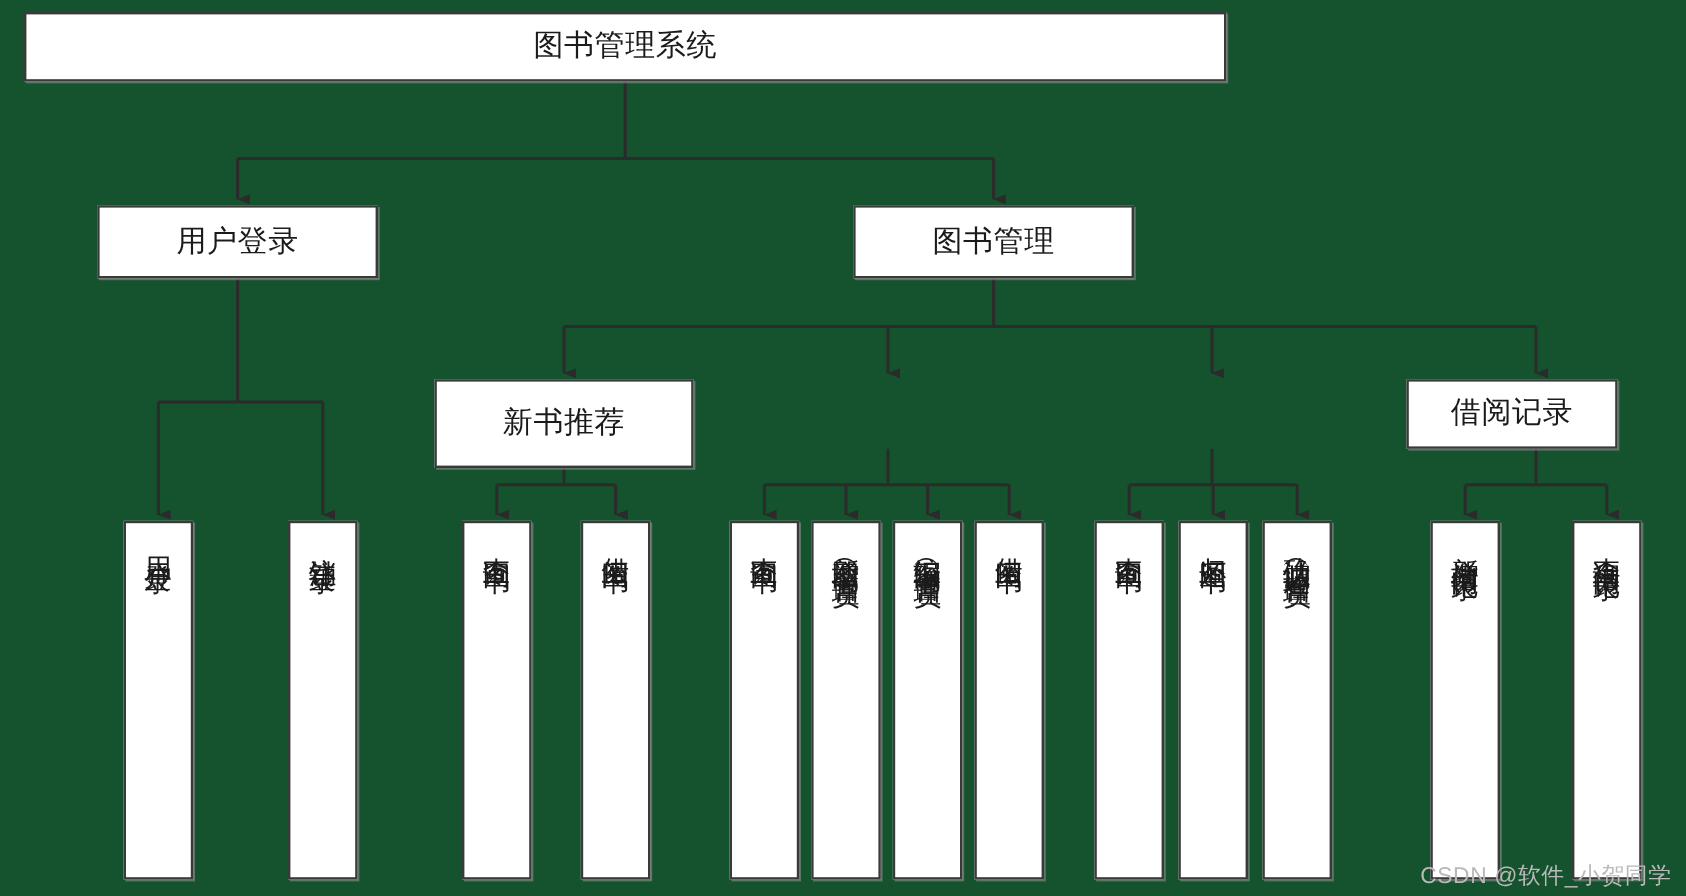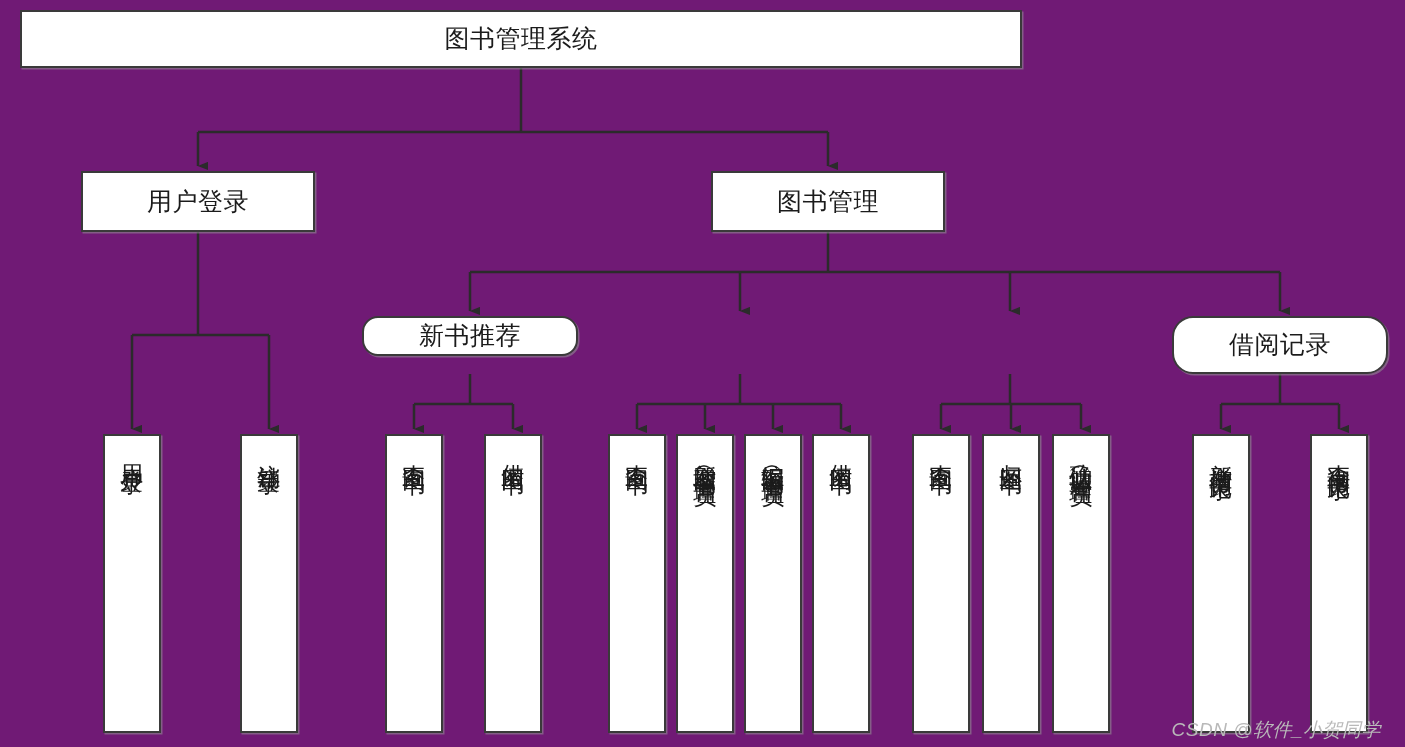--- a/index.html
+++ b/index.html
@@ -4,21 +4,21 @@
 <style>
   html, body {
     margin: 0;
     padding: 0;
     background: #ffffff;
   }
   #canvas {
     position: relative;
     width: 1405px;
     height: 747px;
-    background: #701a75;
+    background: #14532d;
     font-family: "Liberation Sans", "DejaVu Sans", sans-serif;
     overflow: hidden;
   }
   svg.connectors {
     position: absolute;
     left: 0;
     top: 0;
     width: 1405px;
     height: 747px;
     pointer-events: none;
@@ -51,28 +51,27 @@
   .vtext {
     writing-mode: vertical-rl;
     text-orientation: upright;
     letter-spacing: 3px;
     line-height: 1.06;
     white-space: nowrap;
     display: block;
   }
   .watermark {
     position: absolute;
-    right: 24px;
+    right: 12px;
     bottom: 4px;
     font-size: 19px;
     color: #b9b9b9;
     letter-spacing: 0.5px;
     white-space: nowrap;
     user-select: none;
-    font-style: italic;
   }
 </style>
 </head>
 <body>
 
 <div id="canvas">
 
   <svg class="connectors" viewBox="0 0 1405 747" xmlns="http://www.w3.org/2000/svg">
     <defs>
       <marker id="arrowhead" markerWidth="9" markerHeight="11" refX="4.5" refY="10.2" orient="auto" markerUnits="userSpaceOnUse">
@@ -128,24 +127,24 @@
     <span>图书管理系统</span>
   </div>
 
   <div class="node horiz" style="left:81px; top:171px; width:234px; height:61px;">
     <span>用户登录</span>
   </div>
   <div class="node horiz" style="left:711px; top:171px; width:234px; height:61px;">
     <span>图书管理</span>
   </div>
 
-  <div class="node horiz" style="left:362px; top:316px; width:216px; height:40px;border-radius:16px;">
+  <div class="node horiz" style="left:362px; top:316px; width:216px; height:74px;">
     <span>新书推荐</span>
   </div>
-  <div class="node horiz" style="left:1172px; top:316px; width:216px; height:58px;border-radius:21px;">
+  <div class="node horiz" style="left:1172px; top:316px; width:176px; height:58px;">
     <span>借阅记录</span>
   </div>
 
   <div class="node leaf" style="left:103px; top:434px; width:58px; height:299px;">
     <span class="vtext">用户登录</span>
   </div>
   <div class="node leaf" style="left:240px; top:434px; width:58px; height:299px;">
     <span class="vtext">注销登录</span>
   </div>
 

